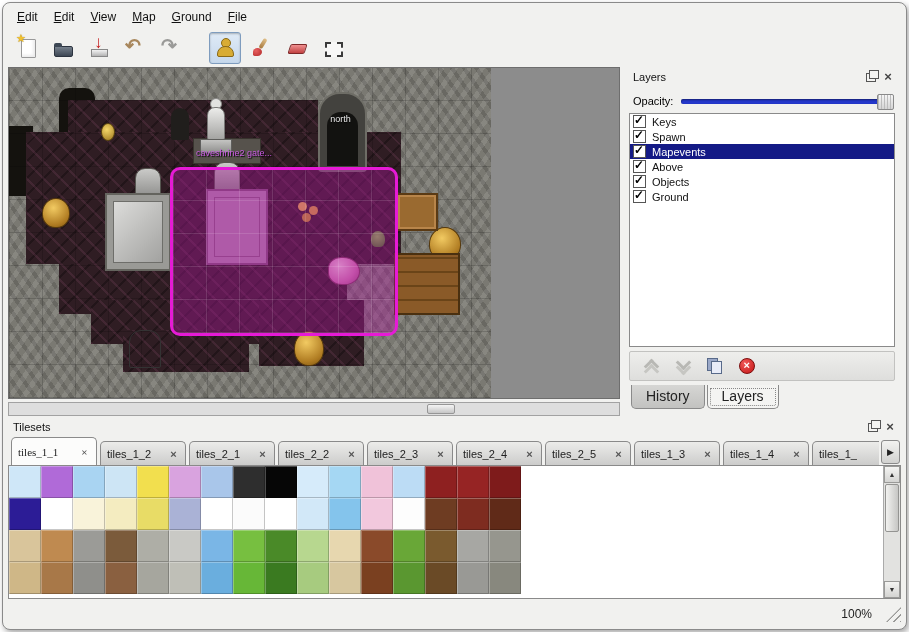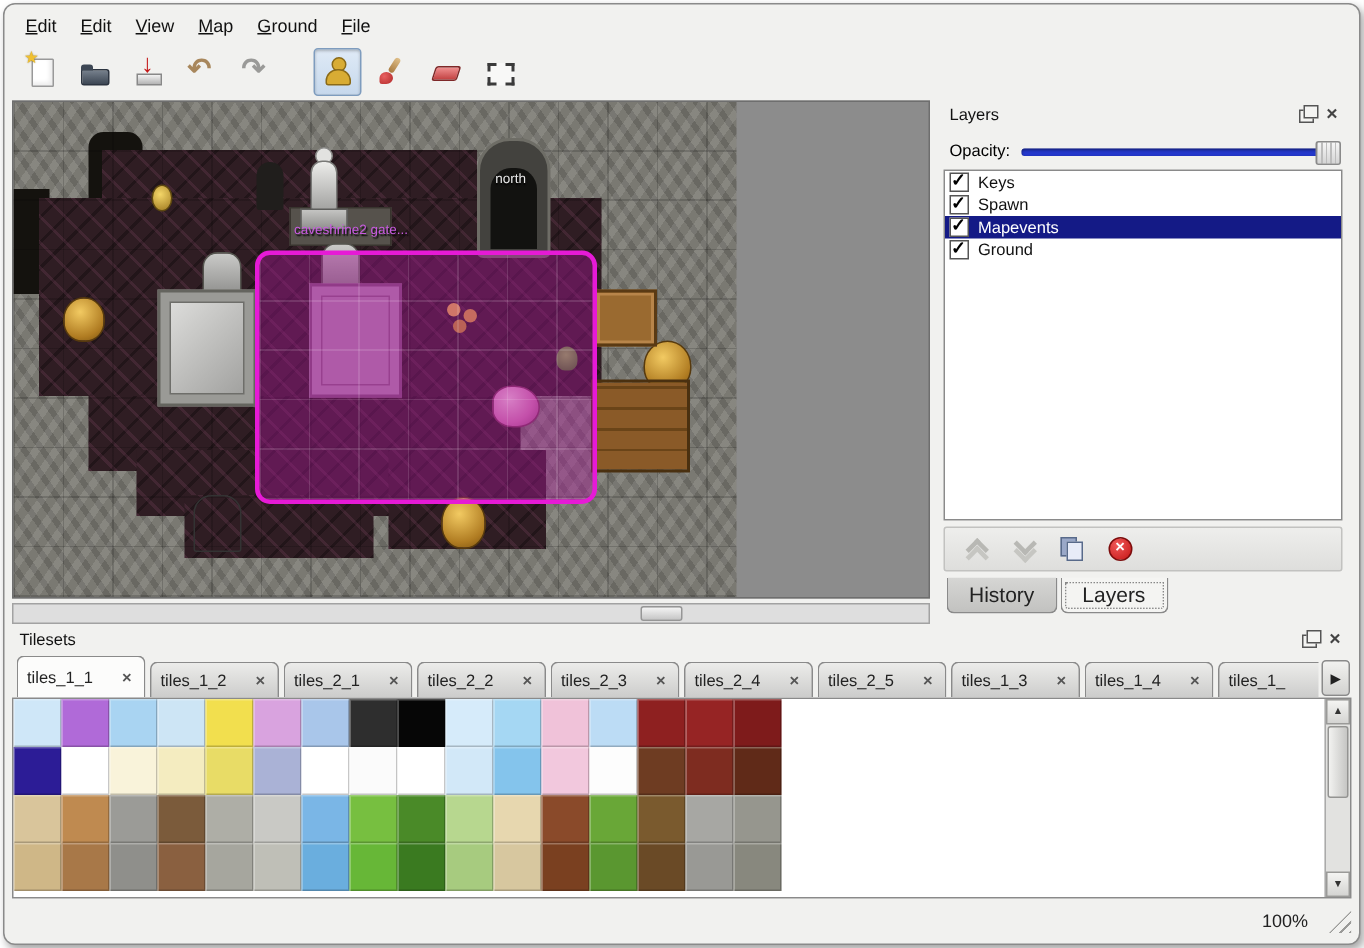--- a/index.html
+++ b/index.html
@@ -137,21 +137,21 @@
     background:linear-gradient(#d6d6d4,#c2c2c0);margin-right:2px;color:#222;}
   .ptab.active{background:#f4f4f2;outline:1px dotted #888;outline-offset:-4px;}
 
   
   .tilesets-panel{position:absolute;left:2px;top:414px;width:899px;height:184px;}
   .ts-tabbar{position:absolute;left:2px;right:2px;top:20px;height:28px;display:flex;align-items:flex-end;}
   .ts-tabs{display:flex;align-items:flex-end;padding-left:4px;overflow:hidden;flex:1;height:28px;}
   .ts-tab{flex:none;display:flex;align-items:center;justify-content:space-between;width:72px;height:17px;padding:3px 6px;margin-right:3px;
     font-size:11px;color:#222;border:1px solid #8a8a8a;border-bottom:none;border-radius:5px 5px 0 0;
     background:linear-gradient(#ececea,#cccccb);}
-  .ts-tab.active{height:21px;background:#fcfcfb;}
+  .ts-tab.active{height:21px;background:#fcfcfb;font-family:Liberation Serif, serif;}
   .ts-tab-label{white-space:nowrap;overflow:hidden;}
   .tab-close{flex:none;width:11px;height:11px;text-align:center;}
   .tab-close::before{content:"×";font-size:11px;font-weight:bold;color:#555;line-height:11px;}
   .ts-scroll-btn{flex:none;width:17px;height:22px;margin:0 2px 1px 2px;display:flex;align-items:center;justify-content:center;
     border:1px solid #8a8a8a;border-radius:3px;background:linear-gradient(#f2f2f0,#d2d2d0);}
   .ts-scroll-btn::before{content:"▶";font-size:9px;color:#222;}
   .ts-content{position:absolute;left:3px;right:3px;top:48px;height:132px;background:#fff;border:1px solid #8a8a8a;overflow:hidden;}
   .tileset-grid{position:absolute;left:0;top:0;display:grid;grid-template-columns:repeat(16,32px);grid-auto-rows:32px;}
   .tile{box-shadow:inset 1px 1px rgba(255,255,255,.28), inset -1px -1px rgba(0,0,0,.22);}
   .vscroll{position:absolute;right:0;top:0;bottom:0;width:16px;background:#e2e2e0;border-left:1px solid #aaa;display:flex;flex-direction:column;}
@@ -288,20 +288,28 @@
           <span class="checkbox"></span>
           <span class="layer-name">Keys</span>
         </div>
         <div class="layer-row checked">
           <span class="checkbox"></span>
           <span class="layer-name">Spawn</span>
         </div>
         <div class="layer-row checked selected">
           <span class="checkbox"></span>
           <span class="layer-name">Mapevents</span>
+        </div>
+        <div class="layer-row checked">
+          <span class="checkbox"></span>
+          <span class="layer-name">Above</span>
+        </div>
+        <div class="layer-row checked">
+          <span class="checkbox"></span>
+          <span class="layer-name">Objects</span>
         </div>
         <div class="layer-row checked">
           <span class="checkbox"></span>
           <span class="layer-name">Ground</span>
         </div>
       </div>
     <div class="layer-toolbar">
 
     <div class="ltb">
           <span class="tool-icon" data-icon="move-up"></span>

